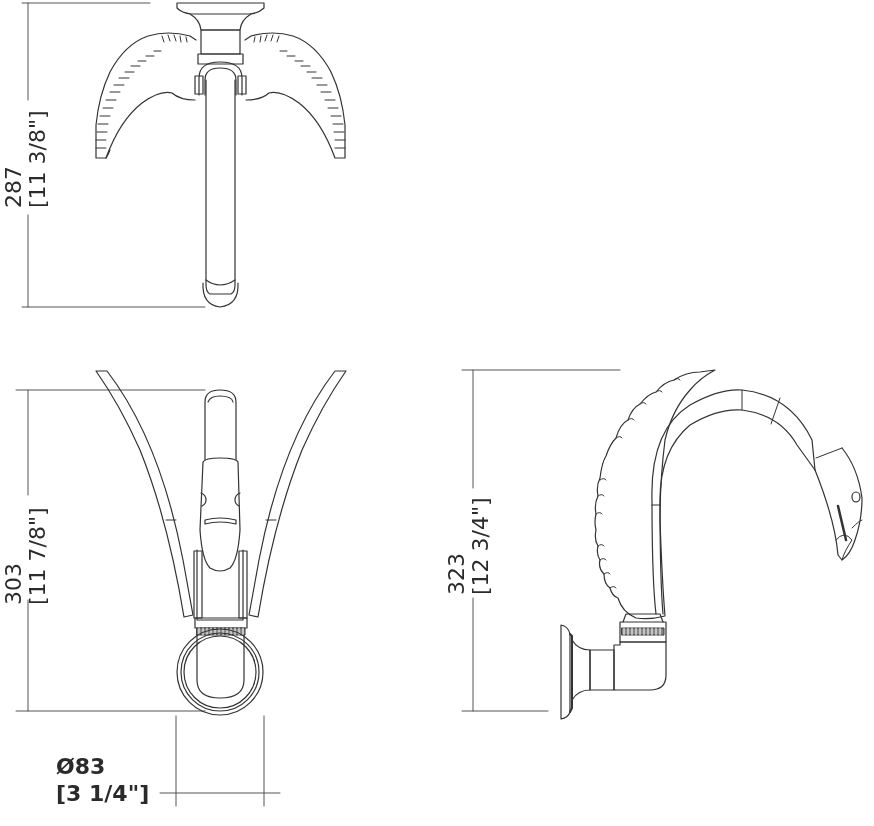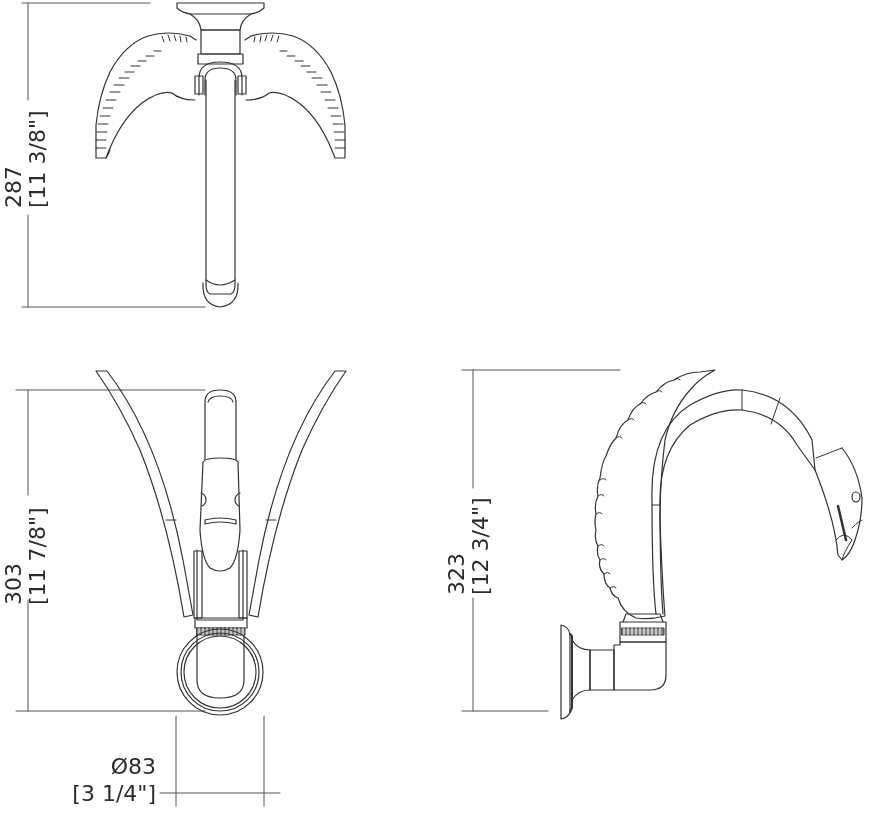--- a/index.html
+++ b/index.html
@@ -163,16 +163,16 @@
 <div class="lbl vlabel" style="left:3px; top:605px;">
   <span style="margin-bottom:2px;">303</span>
   <span>[11 7/8"]</span>
 </div>
 
 <div class="lbl vlabel" style="left:446px; top:595px;">
   <span style="margin-bottom:2px;">323</span>
   <span>[12 3/4"]</span>
 </div>
 
-<div class="lbl" style="left:56px; top:756px; font-size:22px; text-align:right; width:100px;">
+<div class="lbl" style="left:56px; top:756px; font-size:22px; text-align:left; width:100px;font-weight:bold;">
   <div style="margin-bottom:5px;">Ø83</div>
   <div>[3 1/4"]</div>
 </div>
 
 </body></html>

